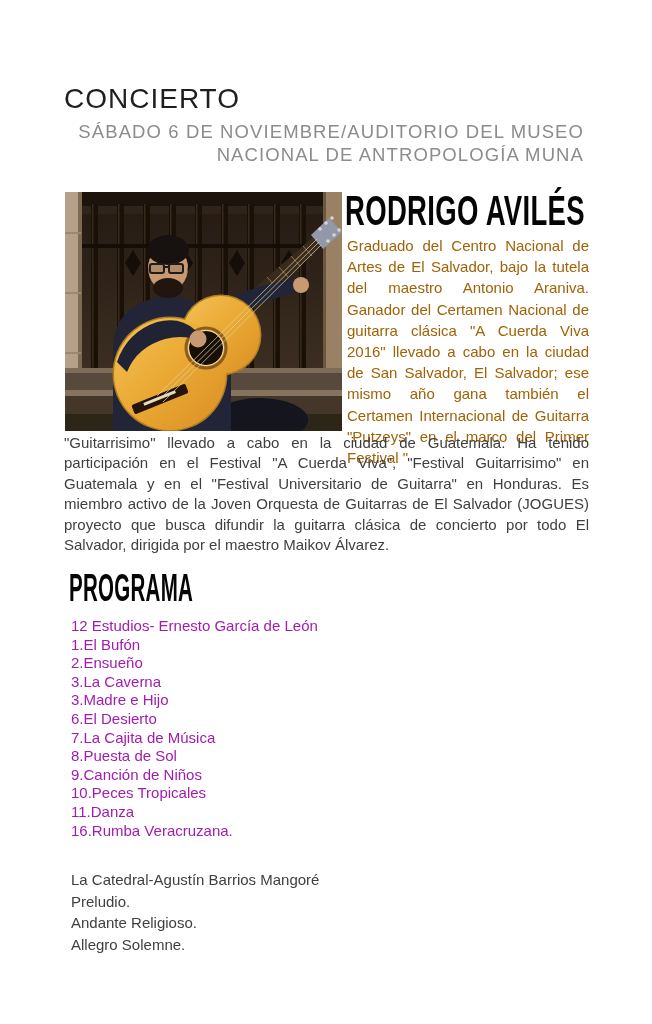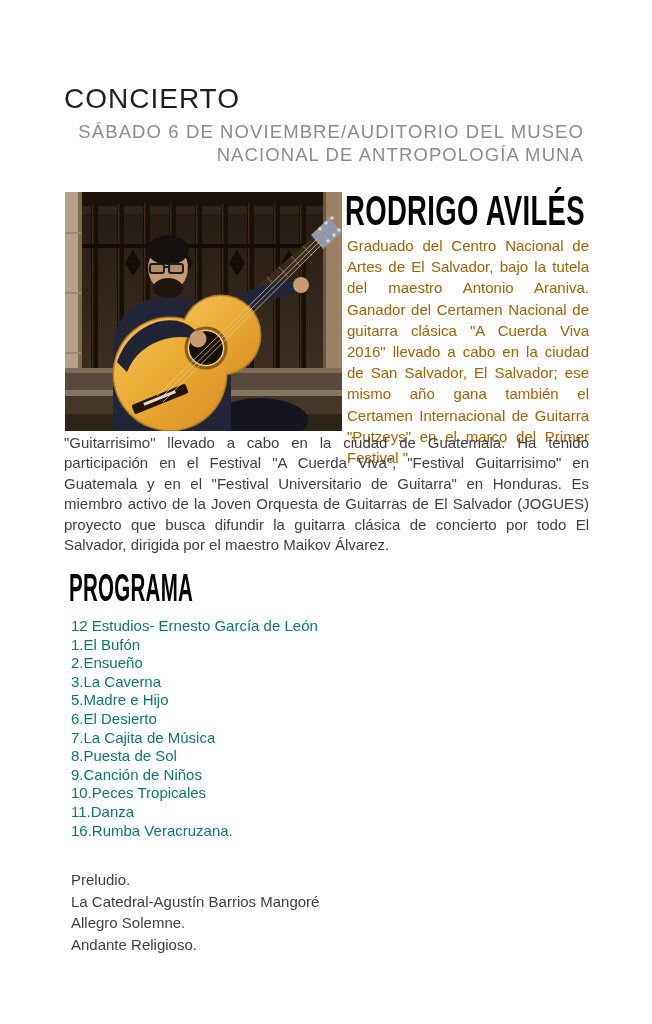--- a/index.html
+++ b/index.html
@@ -60,21 +60,21 @@
     font-size: 38px; line-height: 42px;
     font-weight: 800; color: #050505;
     white-space: nowrap;
     transform: scaleX(0.54);
     transform-origin: left top;
     letter-spacing: 0.5px;
   }
   .program-list {
     left: 71px; top: 617px;
     font-size: 15px; line-height: 18.6px;
-    color: #0f766e;
+    color: #a21caf;
   }
   .second-work {
     left: 71px; top: 869px;
     font-size: 15px; line-height: 21.5px;
     color: #3f3f3f;
   }
 </style>
 </head>
 <body>
 
@@ -208,30 +208,30 @@
   <div class="abs bio-right">Graduado del Centro Nacional de Artes de El Salvador, bajo la tutela del maestro Antonio Araniva. Ganador del Certamen Nacional de guitarra clásica "A Cuerda Viva 2016" llevado a cabo en la ciudad de San Salvador, El Salvador; ese mismo año gana también el Certamen Internacional de Guitarra "Putzeys" en el marco del Primer Festival "</div>
   <div class="abs bio-cont">"Guitarrisimo" llevado a cabo en la ciudad de Guatemala. Ha tenido participación en el Festival "A Cuerda Viva", "Festival Guitarrisimo" en Guatemala y en el "Festival Universitario de Guitarra" en Honduras. Es miembro activo de la Joven Orquesta de Guitarras de El Salvador (JOGUES) proyecto que busca difundir la guitarra clásica de concierto por todo El Salvador, dirigida por el maestro Maikov Álvarez.</div>
 
   <div class="abs programa-heading">PROGRAMA</div>
 
   <div class="abs program-list">
     <div>12 Estudios- Ernesto García de León</div>
     <div>1.El Bufón</div>
     <div>2.Ensueño</div>
     <div>3.La Caverna</div>
-    <div>5.Madre e Hijo</div>
+    <div>3.Madre e Hijo</div>
     <div>6.El Desierto</div>
     <div>7.La Cajita de Música</div>
     <div>8.Puesta de Sol</div>
     <div>9.Canción de Niños</div>
     <div>10.Peces Tropicales</div>
     <div>11.Danza</div>
     <div>16.Rumba Veracruzana.</div>
   </div>
 
   <div class="abs second-work">
+    <div>La Catedral-Agustín Barrios Mangoré</div>
     <div>Preludio.</div>
-    <div>La Catedral-Agustín Barrios Mangoré</div>
+    <div>Andante Religioso.</div>
     <div>Allegro Solemne.</div>
-    <div>Andante Religioso.</div>
   </div>
 
 </div>
 
 </body></html>

